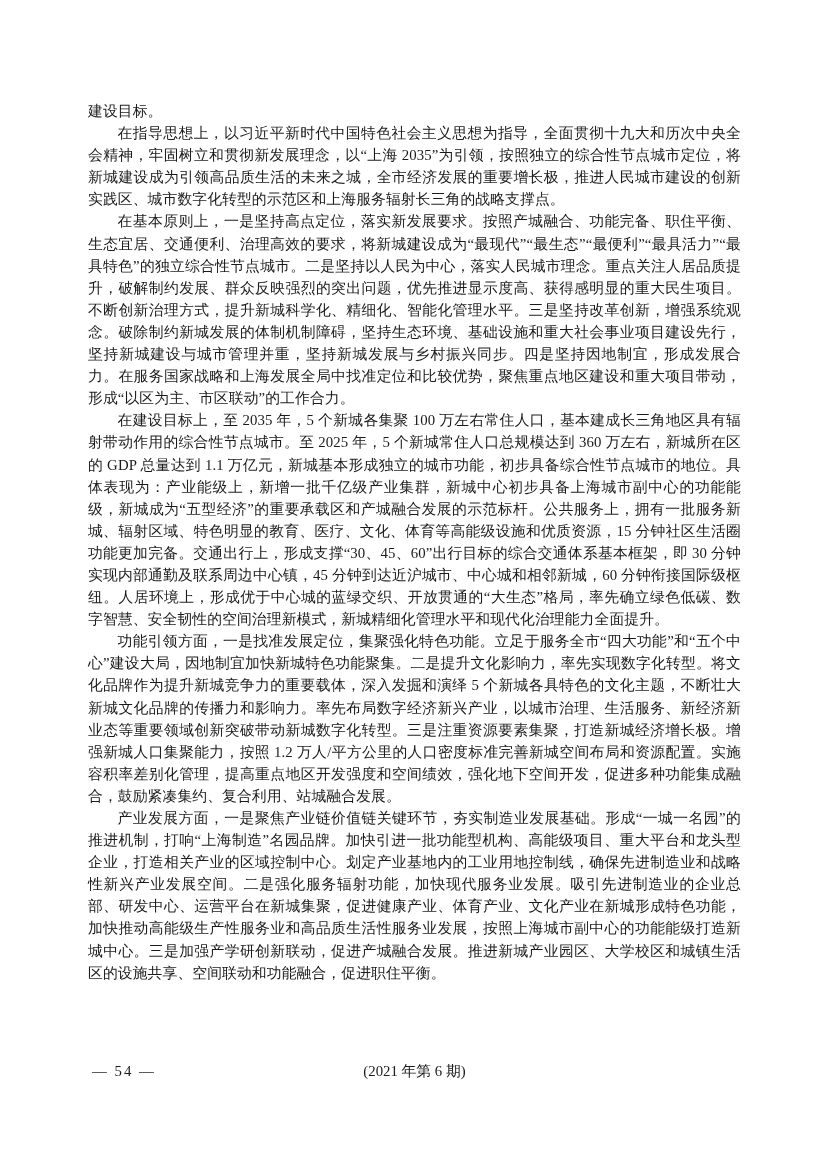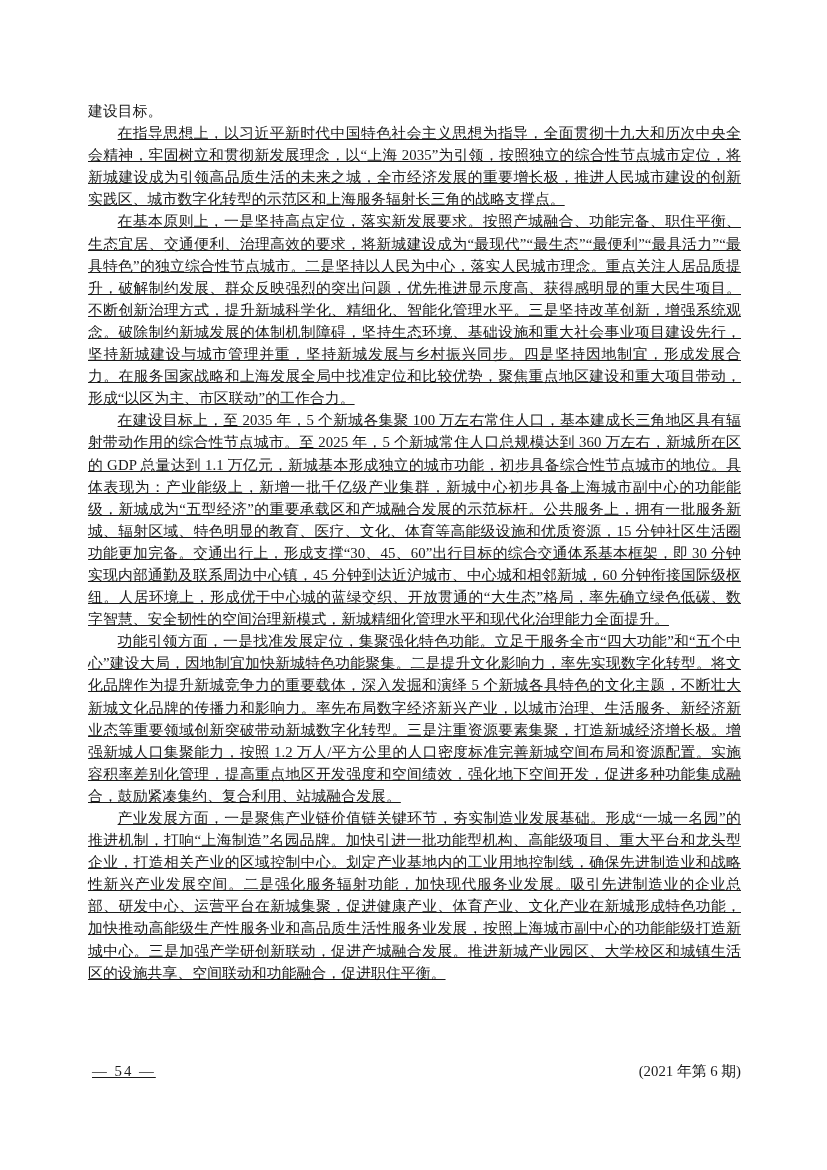--- a/index.html
+++ b/index.html
@@ -26,44 +26,42 @@
     margin: 0;
     font-size: 14.8px;
     line-height: 22.1px;
     text-align: justify;
     text-justify: inter-ideograph;
     word-break: break-all;
     letter-spacing: 0.1px;
   }
   .para.indent {
     text-indent: 2em;
-    text-decoration: underline;
   }
   .footer {
     position: absolute;
     left: 88px;
     top: 1060px;
     width: 653px;
     height: 22px;
     font-size: 14.8px;
     line-height: 22px;
   }
   .page-num {
     position: absolute;
     left: 4px;
     top: 0;
     letter-spacing: 2px;
-    text-decoration: underline;
   }
   .issue {
     position: absolute;
     left: 0;
     right: 0;
     top: 0;
-    text-align: right;
+    text-align: center;
   }
 </style>
 </head>
 <body>
 
 <div class="page">
   <div class="text-block">
     <p class="para">建设目标。</p>
     <p class="para indent">在指导思想上，以习近平新时代中国特色社会主义思想为指导，全面贯彻十九大和历次中央全会精神，牢固树立和贯彻新发展理念，以“上海 2035”为引领，按照独立的综合性节点城市定位，将新城建设成为引领高品质生活的未来之城，全市经济发展的重要增长极，推进人民城市建设的创新实践区、城市数字化转型的示范区和上海服务辐射长三角的战略支撑点。</p>
     <p class="para indent">在基本原则上，一是坚持高点定位，落实新发展要求。按照产城融合、功能完备、职住平衡、生态宜居、交通便利、治理高效的要求，将新城建设成为“最现代”“最生态”“最便利”“最具活力”“最具特色”的独立综合性节点城市。二是坚持以人民为中心，落实人民城市理念。重点关注人居品质提升，破解制约发展、群众反映强烈的突出问题，优先推进显示度高、获得感明显的重大民生项目。不断创新治理方式，提升新城科学化、精细化、智能化管理水平。三是坚持改革创新，增强系统观念。破除制约新城发展的体制机制障碍，坚持生态环境、基础设施和重大社会事业项目建设先行，坚持新城建设与城市管理并重，坚持新城发展与乡村振兴同步。四是坚持因地制宜，形成发展合力。在服务国家战略和上海发展全局中找准定位和比较优势，聚焦重点地区建设和重大项目带动，形成“以区为主、市区联动”的工作合力。</p>

